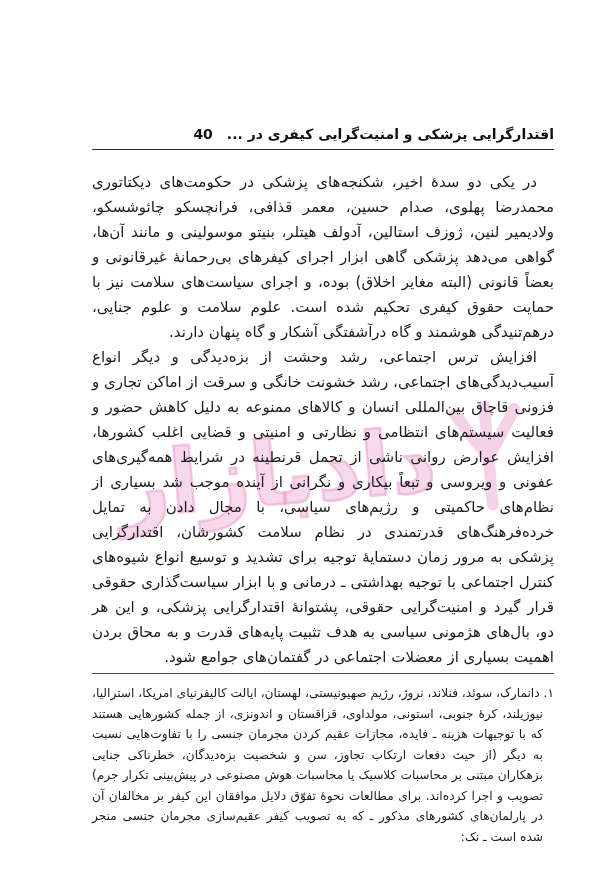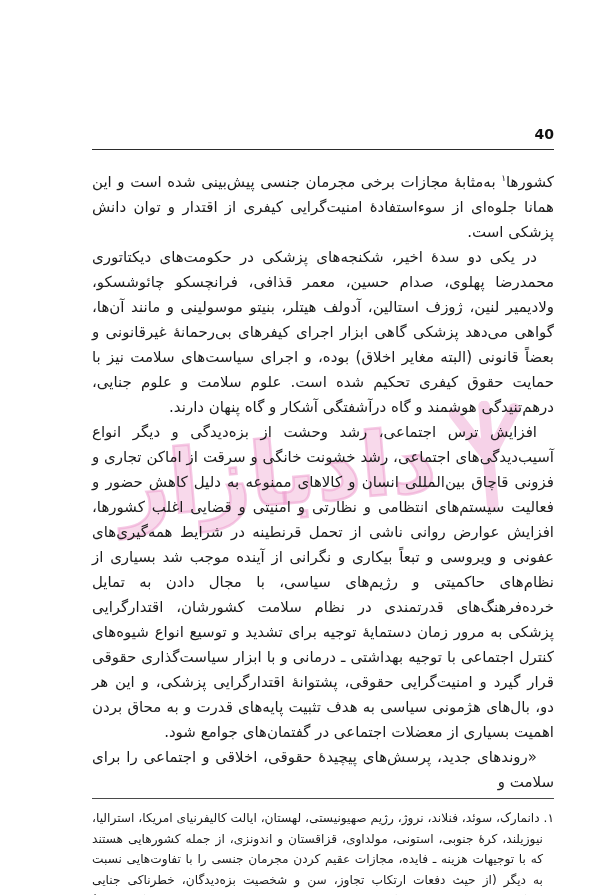--- a/index.html
+++ b/index.html
@@ -57,38 +57,37 @@
     margin-top:9px; color:#1c1c1c;
   }
   .footnotes p.fn { margin:0; padding-right:11px; text-indent:-11px; }
 </style>
 </head>
 <body>
 
 <div class="page">
 
   <div class="hdr">
+    <span>اقتدارگرایی پزشکی و امنیت‌گرایی کیفری در ...</span>
     <span>40</span>
   </div>
   <div class="hdr-rule"></div>
 
   <div class="bodytxt">
 
     <div class="wm">
       <svg class="wm-logo" width="78" height="110" viewBox="0 0 60 84">
         <path d="M30 80 L30 44 M30 44 L7 8 M30 44 L30 4 M30 44 L53 8" stroke="#f0aed6" stroke-width="9" fill="none" stroke-linecap="round"></path>
       </svg>
       <span class="wm-text">دادبازار</span>
     </div>
 
-    <p class="cont"><span>کشورها</span><sup class="fnref">۱</sup><span> به‌مثابهٔ مجازات برخی مجرمان جنسی پیش‌بینی شده است و این همانا جلوه‌ای از سوءاستفادهٔ امنیت‌گرایی کیفری از اقتدار و توان دانش پزشکی است.</span></p>
 
     <p>در یکی دو سدهٔ اخیر، شکنجه‌های پزشکی در حکومت‌های دیکتاتوری محمدرضا پهلوی، صدام حسین، معمر قذافی، فرانچسکو چائوشسکو، ولادیمیر لنین، ژوزف استالین، آدولف هیتلر، بنیتو موسولینی و مانند آن‌ها، گواهی می‌دهد پزشکی گاهی ابزار اجرای کیفرهای بی‌رحمانهٔ غیرقانونی و بعضاً قانونی (البته مغایر اخلاق) بوده، و اجرای سیاست‌های سلامت نیز با حمایت حقوق کیفری تحکیم شده است. علوم سلامت و علوم جنایی، درهم‌تنیدگی هوشمند و گاه درآشفتگی آشکار و گاه پنهان دارند.</p>
     <p>افزایش ترس اجتماعی، رشد وحشت از بزه‌دیدگی و دیگر انواع آسیب‌دیدگی‌های اجتماعی، رشد خشونت خانگی و سرقت از اماکن تجاری و فزونی قاچاق بین‌المللی انسان و کالاهای ممنوعه به دلیل کاهش حضور و فعالیت سیستم‌های انتظامی و نظارتی و امنیتی و قضایی اغلب کشورها، افزایش عوارض روانی ناشی از تحمل قرنطینه در شرایط همه‌گیری‌های عفونی و ویروسی و تبعاً بیکاری و نگرانی از آینده موجب شد بسیاری از نظام‌های حاکمیتی و رژیم‌های سیاسی، با مجال دادن به تمایل خرده‌فرهنگ‌های قدرتمندی در نظام سلامت کشورشان، اقتدارگرایی پزشکی به مرور زمان دستمایهٔ توجیه برای تشدید و توسیع انواع شیوه‌های کنترل اجتماعی با توجیه بهداشتی ـ درمانی و با ابزار سیاست‌گذاری حقوقی قرار گیرد و امنیت‌گرایی حقوقی، پشتوانهٔ اقتدارگرایی پزشکی، و این هر دو، بال‌های هژمونی سیاسی به هدف تثبیت پایه‌های قدرت و به محاق بردن اهمیت بسیاری از معضلات اجتماعی در گفتمان‌های جوامع شود.</p>
-    <p>«روندهای جدید، پرسش‌های پیچیدهٔ حقوقی، اخلاقی و اجتماعی را برای سلامت و</p>
   </div>
 
   <div class="fn-rule"></div>
 
   <div class="footnotes">
     <p class="fn"><span>۱.</span>
       <span>دانمارک، سوئد، فنلاند، نروژ، رژیم صهیونیستی، لهستان، ایالت کالیفرنیای امریکا، استرالیا، نیوزیلند، کرهٔ جنوبی، استونی، مولداوی، قزاقستان و اندونزی، از جمله کشورهایی هستند که با توجیهات هزینه ـ فایده، مجازات عقیم کردن مجرمان جنسی را با تفاوت‌هایی نسبت به دیگر (از حیث دفعات ارتکاب تجاوز، سن و شخصیت بزه‌دیدگان، خطرناکی جنایی بزهکاران مبتنی بر محاسبات کلاسیک یا محاسبات هوش مصنوعی در پیش‌بینی تکرار جرم) تصویب و اجرا کرده‌اند. برای مطالعات نحوهٔ تفوّق دلایل موافقان این کیفر بر مخالفان آن در پارلمان‌های کشورهای مذکور ـ که به تصویب کیفر عقیم‌سازی مجرمان جنسی منجر شده است ـ نک:</span></p>
 
   </div>
 

